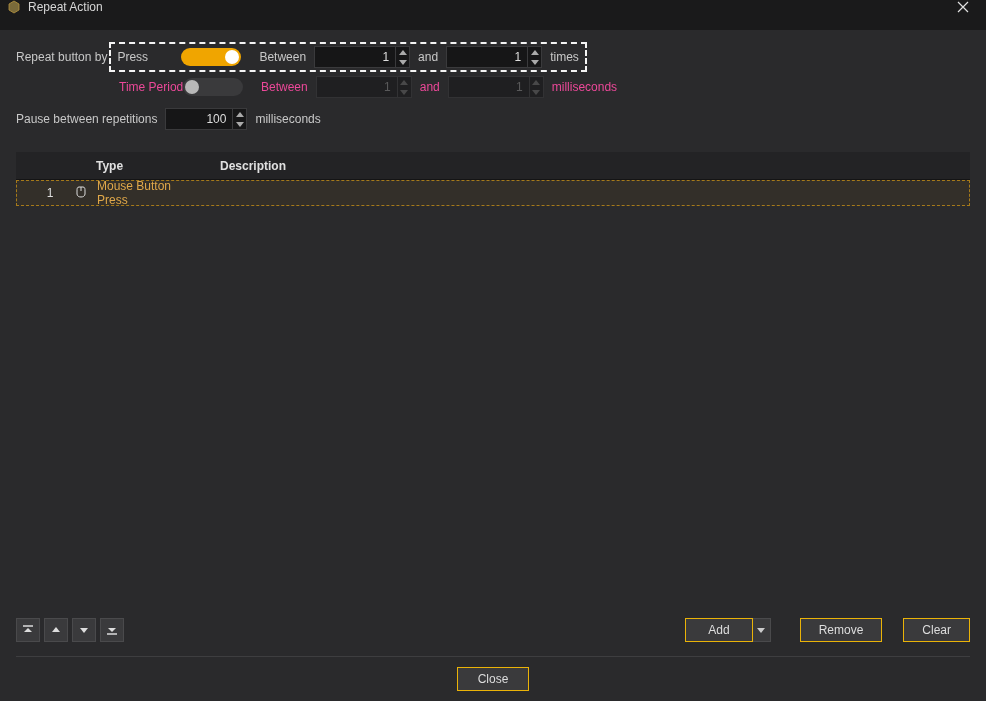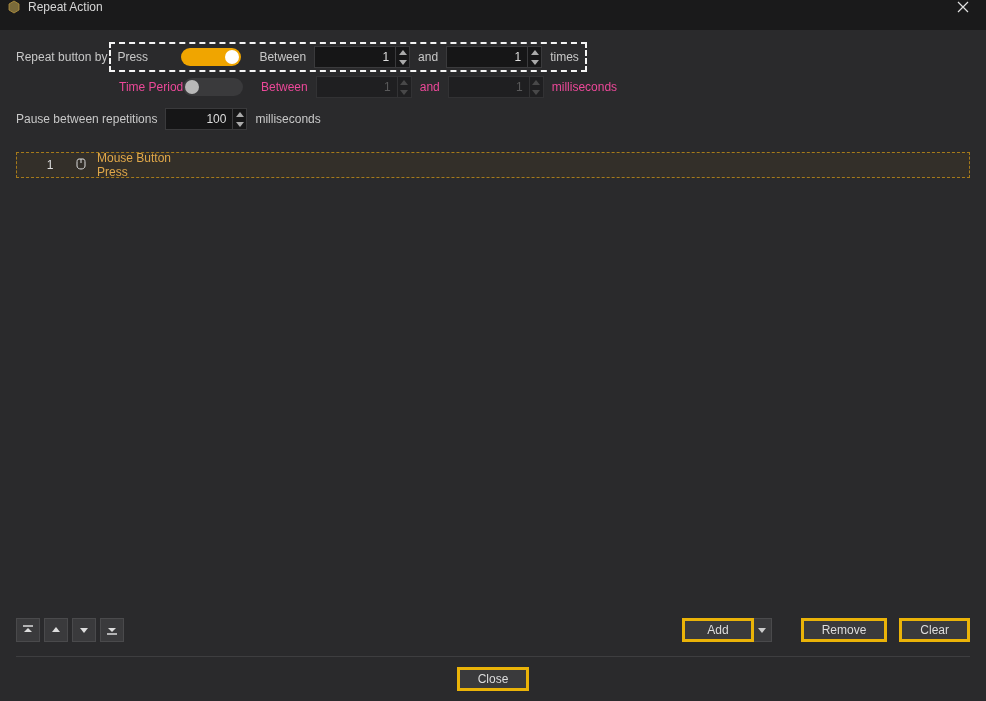--- a/index.html
+++ b/index.html
@@ -152,36 +152,36 @@
   margin-right: 4px;
   cursor:pointer;
   color:#ddd;
 }
 
 .footer-controls .spacer { flex:1; }
 
 .btn {
   height: 24px;
   background: #3a3a3c;
-  border: 3px solid #eab308;
+  border: 1px solid #eab308;
   color:#ddd;
   padding: 0 18px;
   display:flex; align-items:center; justify-content:center;
   cursor:pointer;
   font-size:12px;
 }
 .btn-split { display:flex; margin-right: 8px; }
 .btn-split .btn { padding: 0 22px; }
 .btn-split .drop {
   width: 18px; height:24px;
   background:#3a3a3c; border:1px solid #4a4a4c; border-left:none;
   display:flex; align-items:center; justify-content:center;
   cursor:pointer;
 }
-.btn-group { display:flex; gap:12px;padding-left:21px; }
+.btn-group { display:flex; gap:21px;padding-left:21px; }
 
 .hr {
   height:1px;
   background:#3e3e40;
   margin: 14px 0 10px 0;
 }
 
 .dialog-footer {
   display:flex;
   justify-content:center;
@@ -310,20 +310,27 @@
             <svg width="8" height="5">
               <path d="M0 0 L4 5 L8 0 Z" fill="#aaa"></path>
             </svg>
           </div>
       </div>
     </div>
     <span class="label unit-lbl">milliseconds</span>
   </div>
 
   <div class="actions-table">
+    <div class="thead">
+      <div class="th col-drag"></div>
+      <div class="th col-idx"></div>
+      <div class="th col-ico"></div>
+      <div class="th col-type">Type</div>
+      <div class="th col-desc">Description</div>
+    </div>
     <div class="tbody">
       <div class="trow">
         <div class="td col-drag drag-handle">
           <svg width="10" height="10" viewBox="0 0 10 10">
             <circle cx="2" cy="2" r="1" fill="#e0a84a"></circle>
               <circle cx="6" cy="2" r="1" fill="#e0a84a"></circle>
             <circle cx="2" cy="6" r="1" fill="#e0a84a"></circle>
               <circle cx="6" cy="6" r="1" fill="#e0a84a"></circle>
             <circle cx="2" cy="10" r="1" fill="#e0a84a"></circle>
               <circle cx="6" cy="10" r="1" fill="#e0a84a"></circle>

